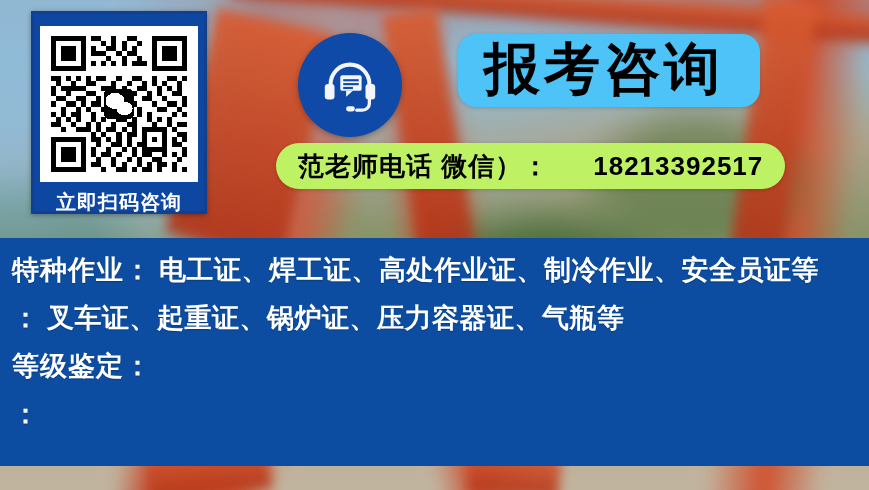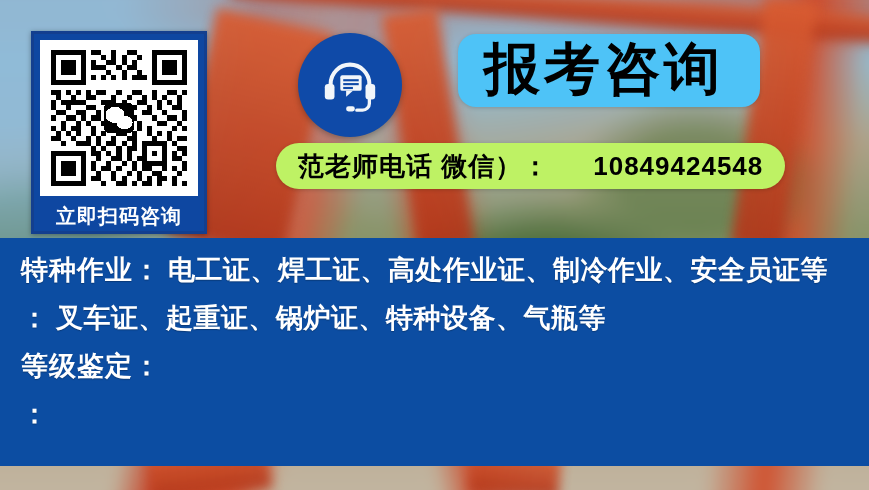--- a/index.html
+++ b/index.html
@@ -47,23 +47,22 @@
   .bg-dim { position:absolute; inset:0; background: rgba(0,0,0,.04); }
 
   
   .qr-card {
     position: absolute;
     left: 31px; top: 11px;
     width: 176px; height: 203px;
     background: #0e47a1;
     border: 3px solid #133f8f;
     box-sizing: border-box;
-    padding: 6px 6px 0 6px;
+    padding: 12px 6px 0 6px;
     box-shadow: 0 1px 5px rgba(0,0,0,.35);
-    margin-top: 20px;
   }
   .qr-box {
     width: 100%; height: 156px;
     background: #fff;
     display: flex; align-items: center; justify-content: center;
     overflow: hidden;
   }
   .qr-svg { display:block; }
   .qr-caption {
     color: #fff;
@@ -126,21 +125,21 @@
     position: absolute;
     left: 0; top: 238px;
     width: 869px; height: 228px;
     background: #0c4da2;
     padding: 14px 0 0 0;
     box-sizing: border-box;
   }
   .list-row {
     display: flex;
     align-items: baseline;
-    padding-left: 21px;
+    padding-left: 12px;
     height: 48px;
     color: #ffffff;
     font-size: 27px;
     font-weight: 700;
     white-space: nowrap;
     text-shadow: 0 1px 1px rgba(0,0,0,.25);
   }
   .row-label { letter-spacing: 1px; }
   .row-colon { letter-spacing: 0; }
   .row-items { margin-left: 8px; letter-spacing: 0.5px; }
@@ -363,32 +362,32 @@
       <rect x="25" y="26" width="16" height="2.2" fill="#0f4aa8"></rect>
       <rect x="25" y="30" width="16" height="2.2" fill="#0f4aa8"></rect>
       <rect x="25" y="34" width="10" height="2.2" fill="#0f4aa8"></rect>
     </svg>
   </div>
 
   <div class="title-pill">报考咨询</div>
 
   <div class="phone-pill">
     <span class="phone-label">范老师电话 微信）：</span>
-    <span class="phone-number">10849424548</span>
+    <span class="phone-number">18213392517</span>
   </div>
 
   <div class="list-panel">
     <div class="list-row">
       <span class="row-label">特种作业</span>
       <span class="row-colon">：</span>
       <span class="row-items">电工证、焊工证、高处作业证、制冷作业、安全员证等</span>
     </div>
     <div class="list-row">
       <span class="row-colon">：</span>
-      <span class="row-items">叉车证、起重证、锅炉证、特种设备、气瓶等</span>
+      <span class="row-items">叉车证、起重证、锅炉证、压力容器证、气瓶等</span>
     </div>
     <div class="list-row">
       <span class="row-label">等级鉴定</span>
       <span class="row-colon">：</span>
     </div>
     <div class="list-row">
       <span class="row-colon">：</span>
     </div>
   </div>
 

